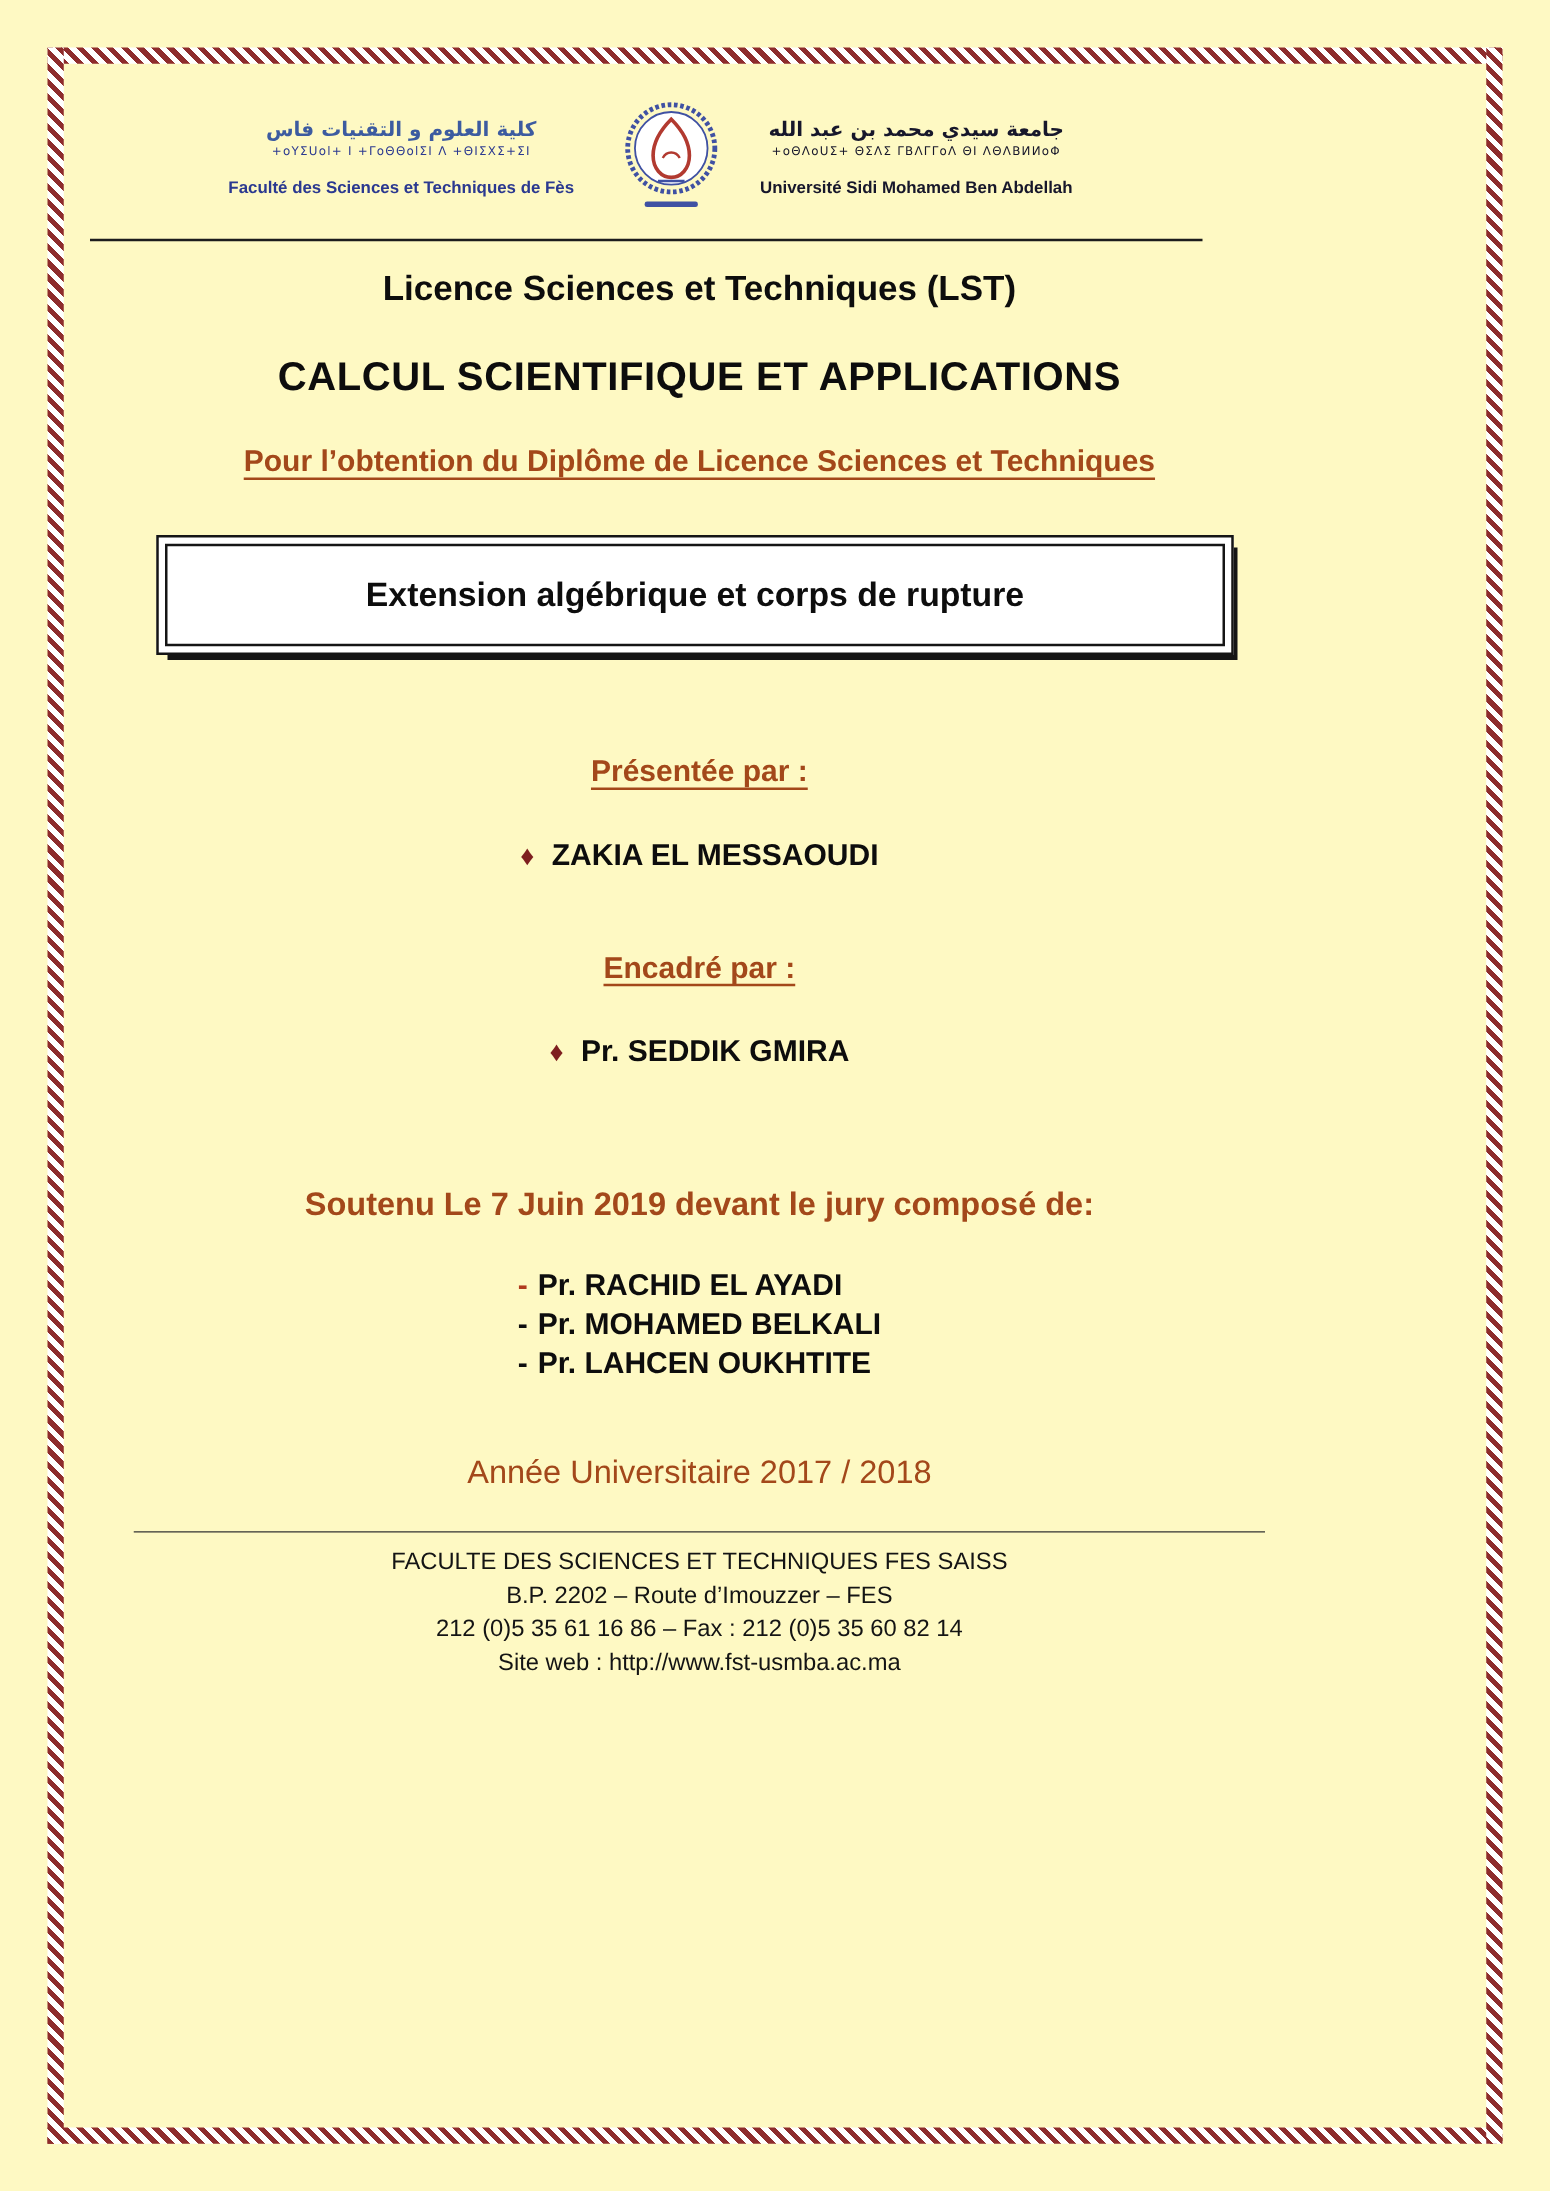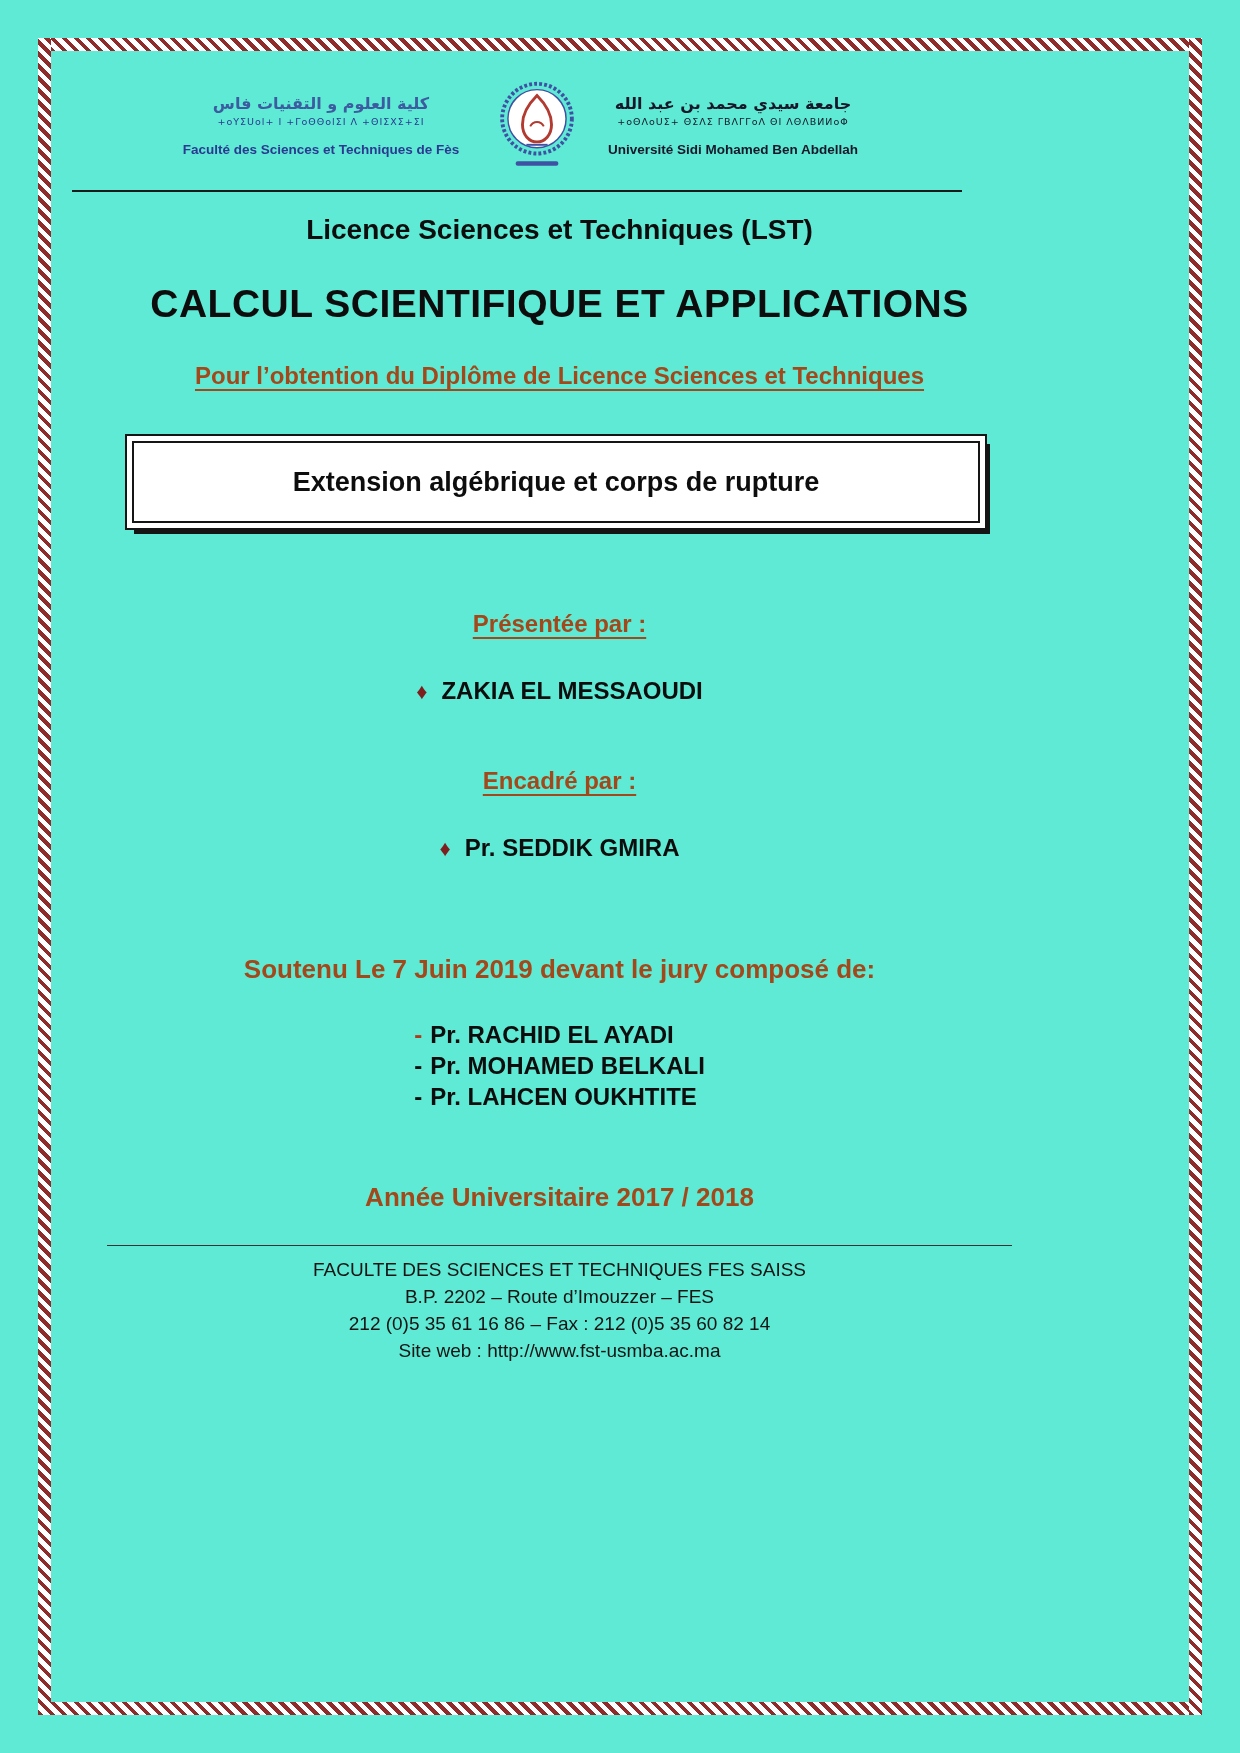--- a/index.html
+++ b/index.html
@@ -1,17 +1,17 @@
 <!DOCTYPE html>
 <html><head>
 <meta charset="utf-8">
 <style>
   * { margin:0; padding:0; box-sizing:border-box; }
   body { background:#ffffff; font-family:"Liberation Sans","DejaVu Sans",sans-serif; color:#111; }
-  .page { position:relative; width:1240px; height:1753px; margin:0 auto; background:#5eead4; overflow:hidden; }
+  .page { position:relative; width:1240px; height:1753px; margin:0 auto; background:#fef9c3; overflow:hidden; }
 
   
   .stripe { position:absolute; background:repeating-linear-gradient(45deg,#8e2c2c 0 4px,#ffffff 4px 8.5px); }
   .stripe.top    { left:38px; right:38px; top:38px;    height:13px; }
   .stripe.bottom { left:38px; right:38px; bottom:38px; height:13px; }
   .stripe.left   { top:38px;  bottom:38px; left:38px;  width:13px; }
   .stripe.right  { top:38px;  bottom:38px; right:38px; width:13px; }
 
   .inner { position:absolute; left:52px; top:52px; right:52px; bottom:52px; }
 
@@ -24,40 +24,40 @@
   .logo-block.left .logo-arabic { color:#3c5ba0; }
   .logo-tifinagh { font-size:9.5px; letter-spacing:1px; margin-top:2px; font-family:"DejaVu Sans",sans-serif; }
   .logo-latin { font-size:13.5px; font-weight:bold; margin-top:14px; }
   .emblem { flex:0 0 auto; display:block; }
 
   .header-rule { margin:16px 0 0 20px; width:890px; border-top:2px solid #1c1c1c; }
 
   .column { margin-left:45px; width:925px; text-align:center; display:flow-root; }
 
   .t-program   { margin-top:22px; font-size:28px; font-weight:bold; color:#0d0d0d; }
-  .t-specialty { margin-top:36px; font-size:39px; font-weight:bold; letter-spacing:.5px; color:#0d0d0d; }
+  .t-specialty { margin-top:36px; font-size:32px; font-weight:bold; letter-spacing:.5px; color:#0d0d0d; }
   .t-memoire   { margin-top:48px; font-size:31px; font-weight:bold; color:#a3481a; text-decoration:underline; text-underline-offset:6px; text-decoration-thickness:2px; }
   .t-obtention { margin-top:36px; font-size:24px; font-weight:bold; color:#a3481a; text-decoration:underline; text-underline-offset:5px; }
 
   .subject-box { margin:44px 0 0 28px; width:862px; border:2px solid #151515; padding:5px; background:#fff; box-shadow:6px 7px 0 -3px #151515; }
   .subject-box-inner { border:2px solid #151515; height:82px; display:flex; align-items:center; justify-content:center; }
   .subject-title { font-size:27px; font-weight:bold; color:#0d0d0d; }
 
   .role-label { margin-top:80px; font-size:24px; font-weight:bold; color:#a3481a; text-decoration:underline; text-underline-offset:5px; }
   .role-label.second { margin-top:62px; }
   .person-line { margin-top:39px; font-size:24px; font-weight:bold; color:#0d0d0d; }
   .diamond { color:#7e1f1f; margin-right:14px; font-size:22px; }
 
   .defense-intro { margin-top:92px; font-size:26px; font-weight:bold; color:#a3481a; }
   .jury-list { display:inline-block; text-align:left; margin-top:34px; line-height:31px; }
   .jury-row { font-size:24px; font-weight:bold; color:#0d0d0d; }
   .jury-dash { margin-right:8px; }
   .jury-dash.accent { color:#b03a1d; }
 
-  .academic-year { margin-top:70px; font-size:26px; font-weight:bold; color:#a3481a; }
+  .academic-year { margin-top:56px; font-size:26px; font-weight:normal; color:#a3481a; }
 
   .footer-rule { margin:32px auto 0; width:905px; border-top:1.5px solid #333; }
   .footer { margin-top:10px; font-size:19px; line-height:27px; color:#141414; }
 </style>
 </head>
 <body>
 
 <div class="page">
 
   <div class="stripe top"></div>

